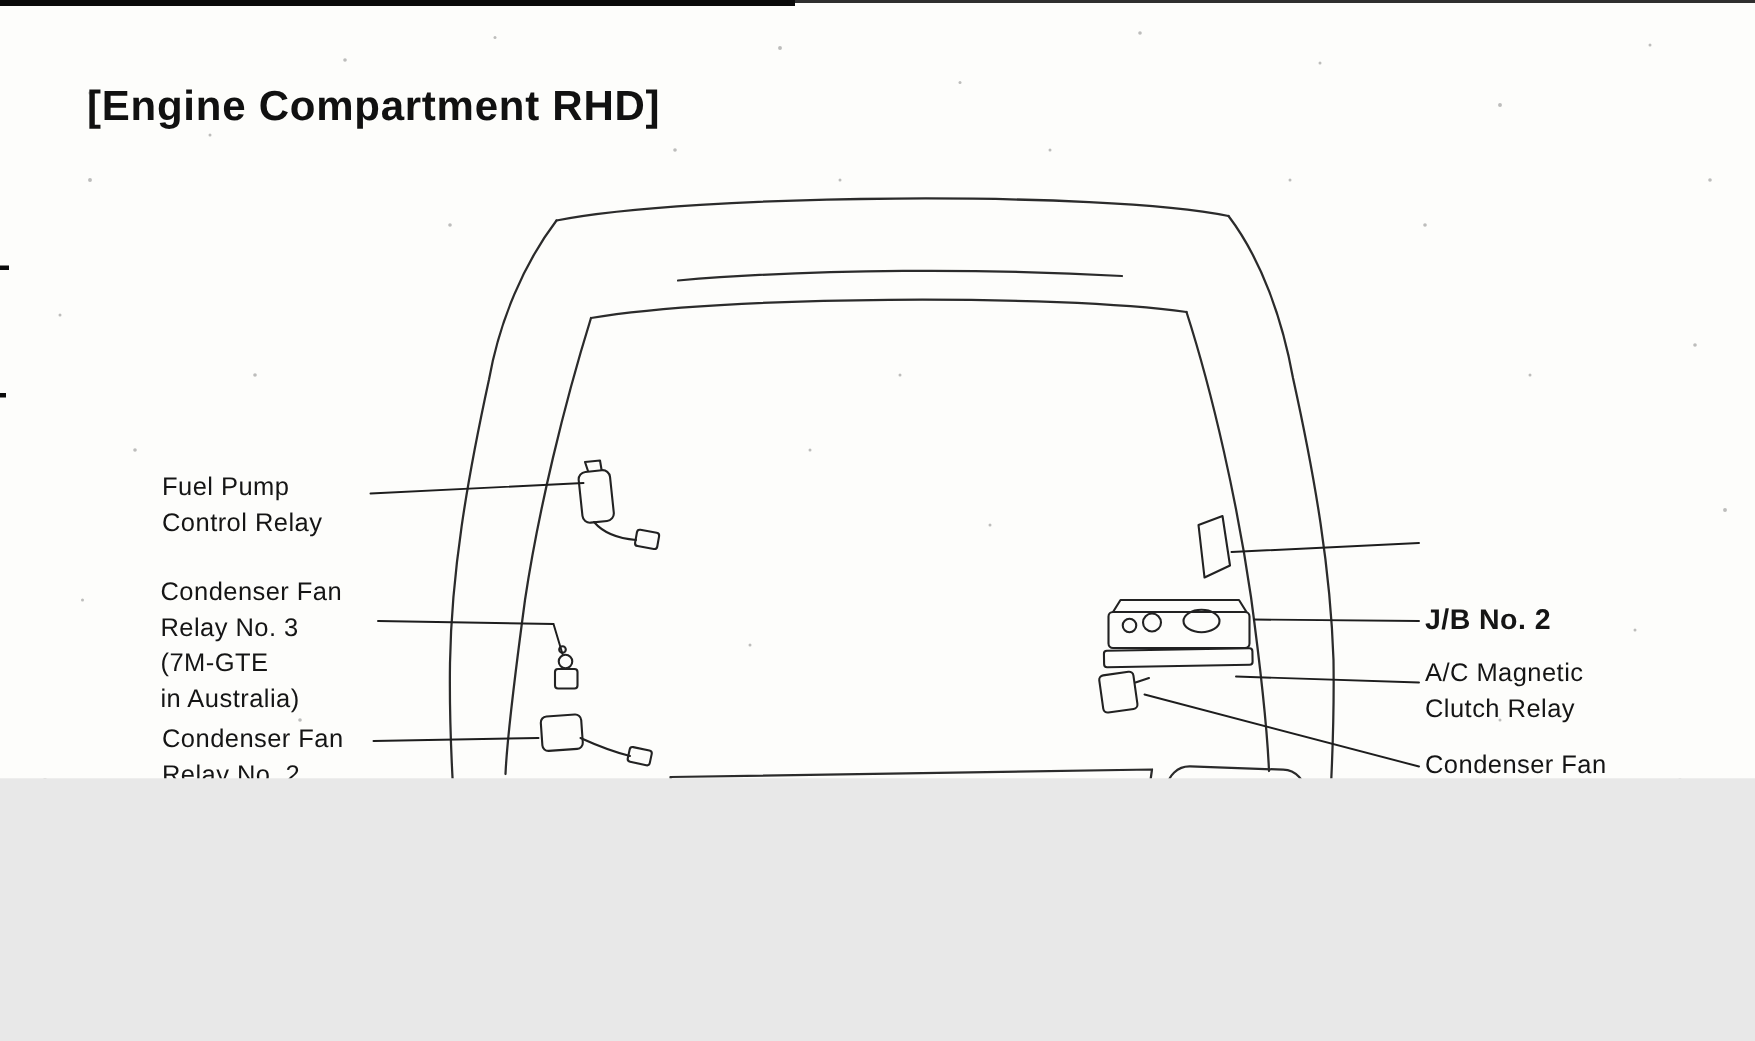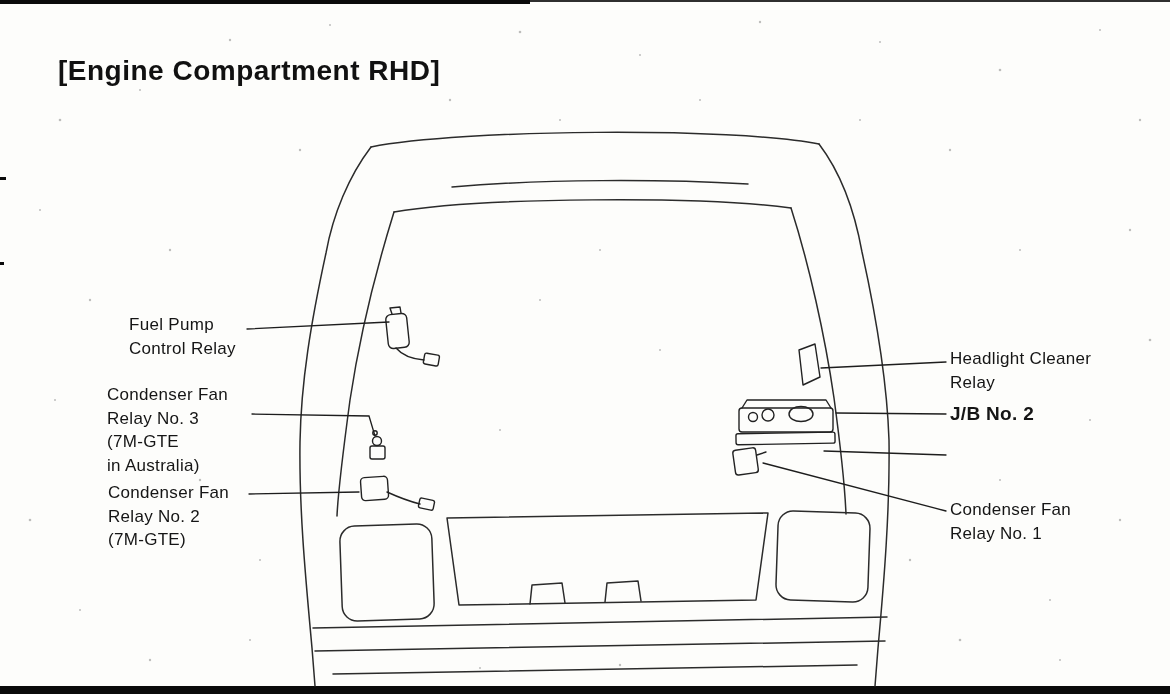--- a/index.html
+++ b/index.html
@@ -1,18 +1,18 @@
 <!DOCTYPE html>
 <html><head>
 <meta charset="utf-8">
 <style>
   html,body{margin:0;padding:0;background:#e8e8e8;}
   .page{
     position:relative;
-    width:1170px;height:694px;
+    width:1170px;height:519px;
     background:#fdfdfb;
     overflow:hidden;
     font-family:"Liberation Sans","DejaVu Sans",sans-serif;
     color:#161616;
   }
   .title{
     position:absolute;left:58px;top:55px;
     font-size:28px;font-weight:bold;letter-spacing:.5px;
     color:#111;
   }
@@ -165,34 +165,34 @@
       <path class="leader" d="M 249 494 L 359 492"></path>
       <path class="leader" d="M 946 362 L 821 368"></path>
       <path class="leader" d="M 946 414 L 836 413"></path>
       <path class="leader" d="M 946 455 L 824 451"></path>
       <path class="leader" d="M 946 511 L 763 463"></path>
     </g>
   </svg>
 
   <div class="title">[Engine Compartment RHD]</div>
 
-  <div class="lbl" style="left:129px;top:313px;">Fuel Pump
+  <div class="lbl" style="left:108px;top:313px;">Fuel Pump
 Control Relay</div>
 
   <div class="lbl" style="left:107px;top:383px;">Condenser Fan
 Relay No. 3
 (7M-GTE
 in Australia)</div>
 
   <div class="lbl" style="left:108px;top:481px;">Condenser Fan
 Relay No. 2
 (7M-GTE)</div>
 
-  <div class="lbl" style="left:950px;top:347px;">Headlight Cleaner
-Relay</div>
 
   <div class="lbl bold" style="left:950px;top:402px;text-align:right;">J/B No. 2</div>
 
+  <div class="lbl" style="left:950px;top:437px;">A/C Magnetic
+Clutch Relay</div>
 
   <div class="lbl" style="left:950px;top:498px;">Condenser Fan
 Relay No. 1</div>
 
 </div>
 
 </body></html>

